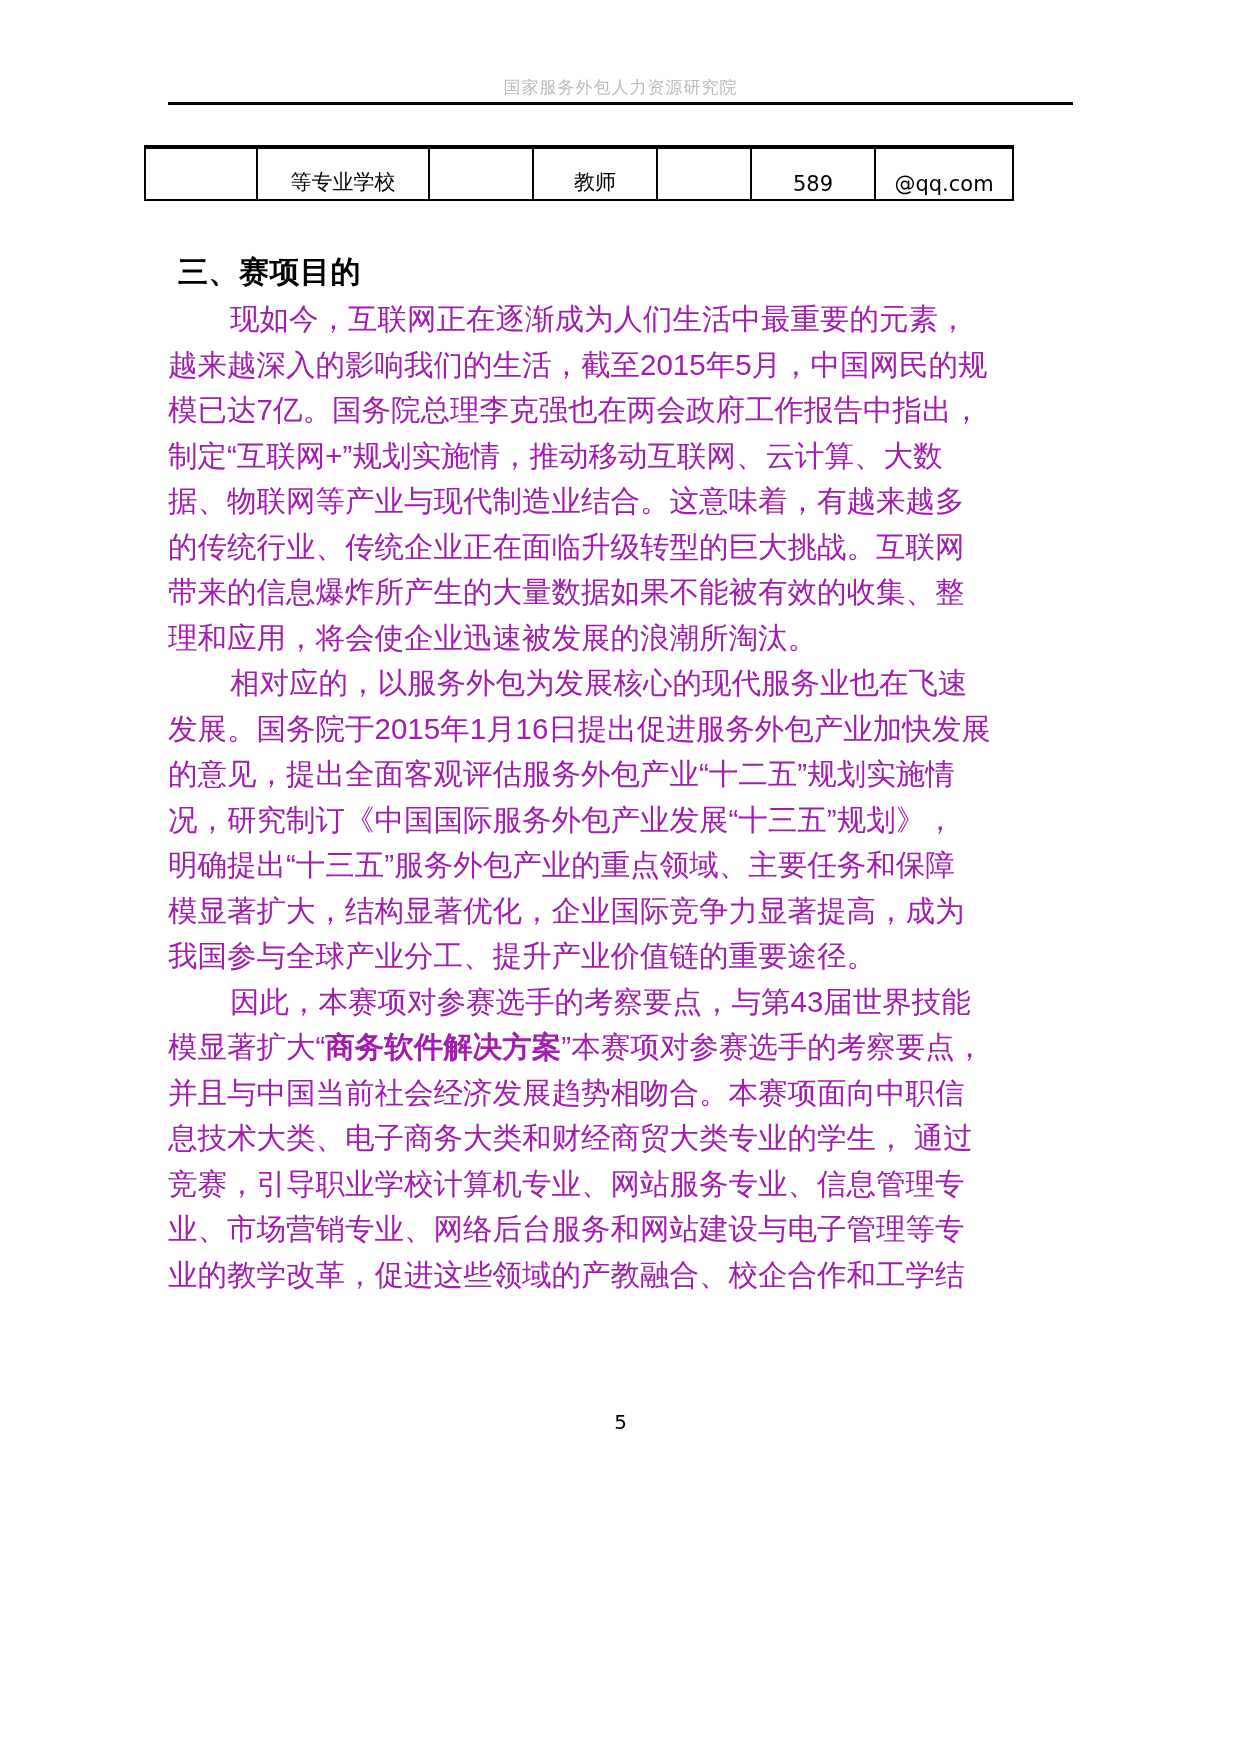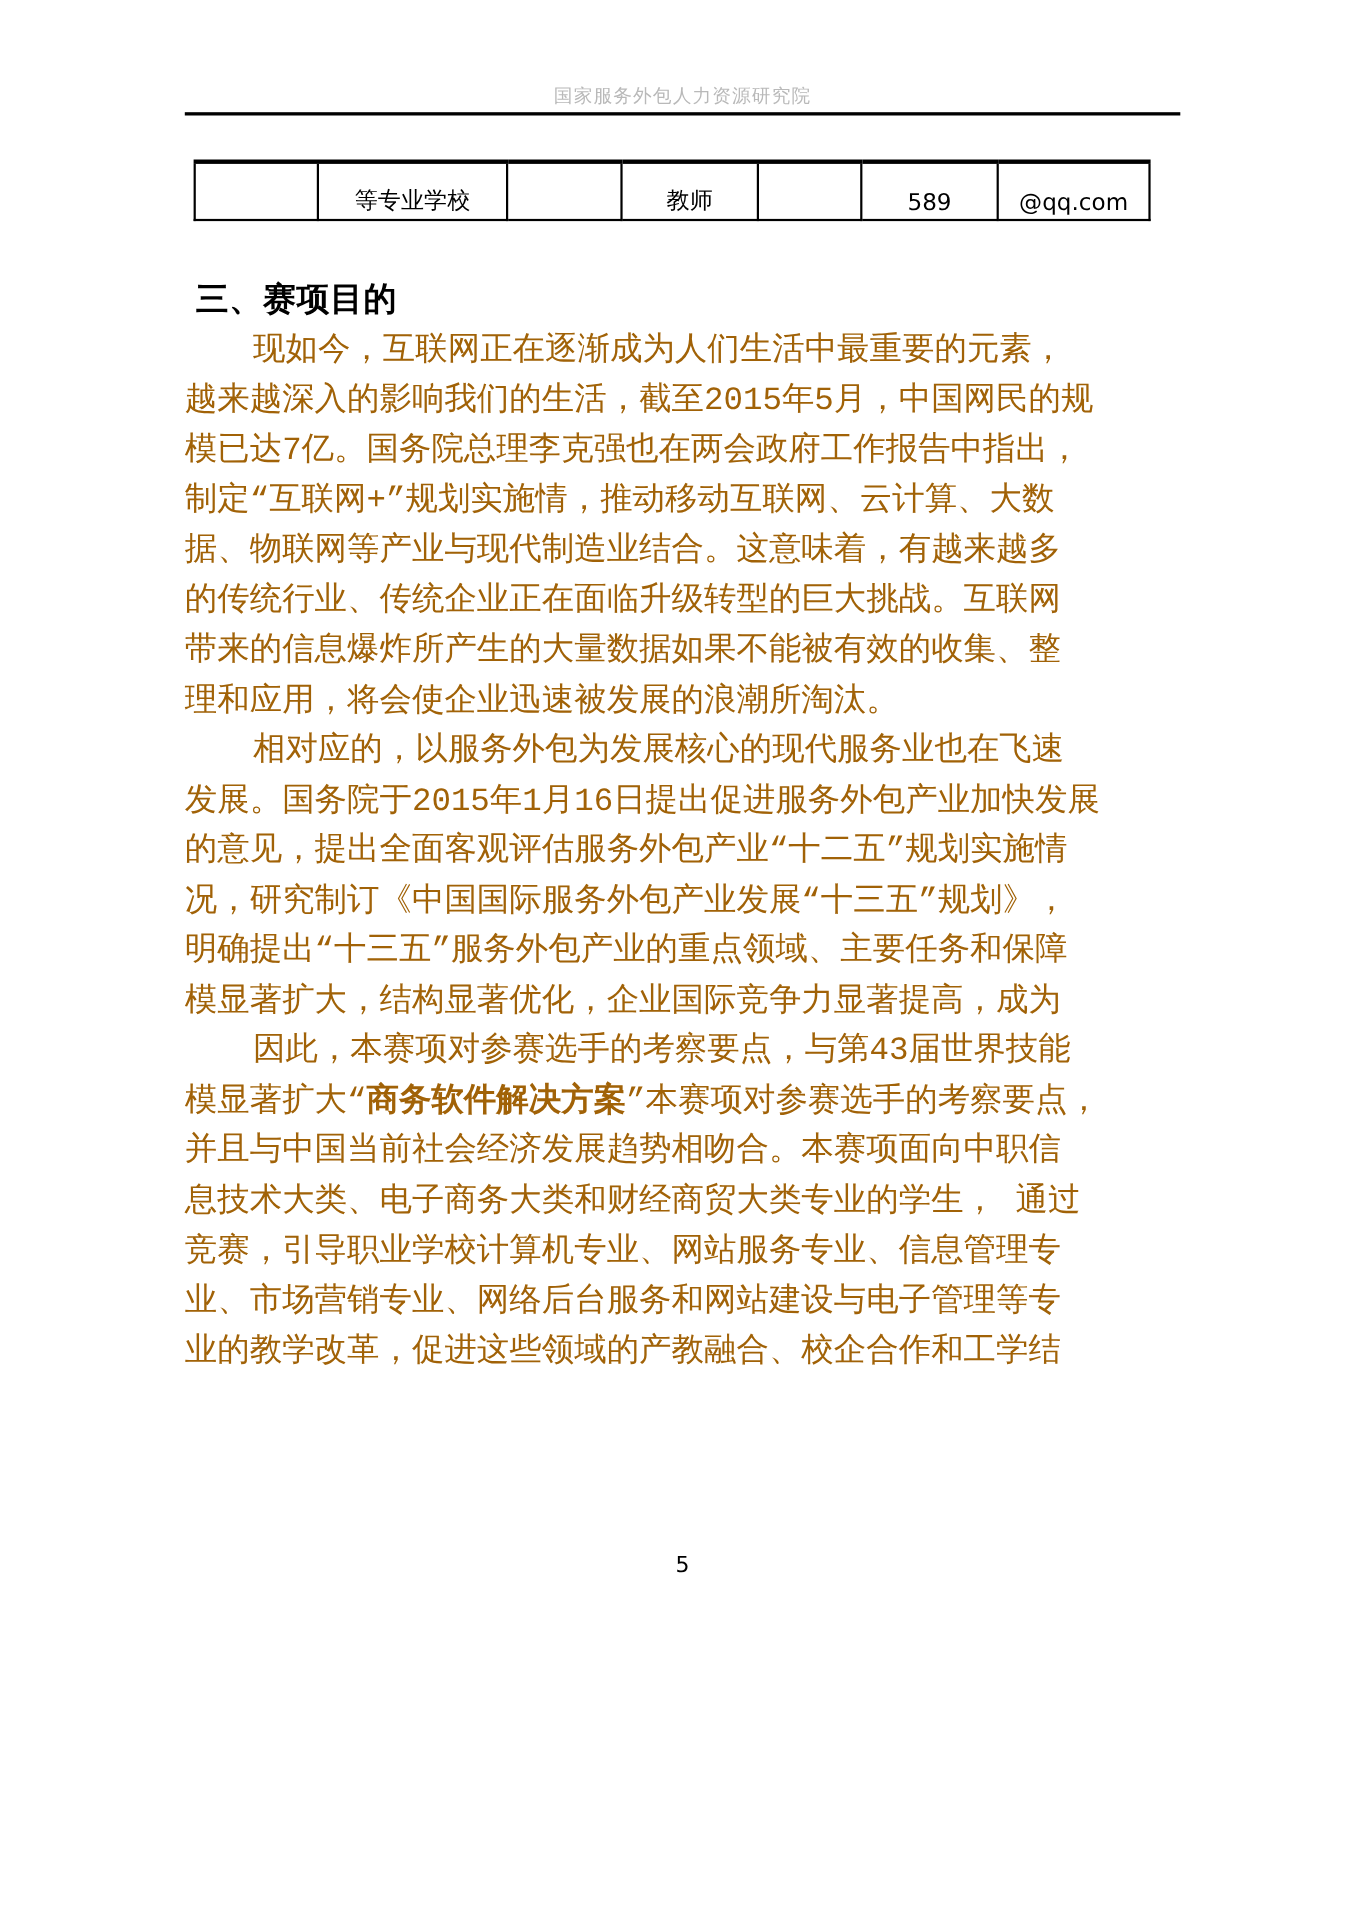--- a/index.html
+++ b/index.html
@@ -40,21 +40,21 @@
     left: 168px;
     top: 102px;
     width: 905px;
     height: 0;
     border-top: 3px solid #000000;
   }
 
   
   .table-wrap {
     position: absolute;
-    left: 176px;
+    left: 144px;
     top: 145px;
     width: 840px;
   }
   table.frag {
     border-collapse: collapse;
     width: 840px;
     table-layout: fixed;
   }
   table.frag td {
     border-left: 2px solid #000000;
@@ -95,23 +95,23 @@
   
   .body-block {
     position: absolute;
     left: 168px;
     top: 296px;
     width: 790px;
   }
   .para {
     font-size: 29.5px;
     line-height: 45.5px;
-    color: #a16207;
+    color: #a21caf;
     margin: 0;
-    font-family: Liberation Mono, monospace;
+    font-family: Liberation Sans, sans-serif;
   }
   .para .ln {
     display: block;
     white-space: nowrap;
   }
   .para .ln.indent {
     text-indent: 62px;
   }
   .para .ln.just {
     display: flex;
@@ -216,20 +216,21 @@
         </span>
       <span class="ln just">
           <span>况，研究制订《中国国际服务外包产业发展“十三五”规划》，</span>
         </span>
       <span class="ln just">
           <span>明确提出“十三五”服务外包产业的重点领域、主要任务和保障</span>
         </span>
       <span class="ln just">
           <span>模显著扩大，结构显著优化，企业国际竞争力显著提高，成为</span>
         </span>
+      <span class="ln">我国参与全球产业分工、提升产业价值链的重要途径。</span>
     </div>
 
     <div class="para">
       <span class="ln just indent">
           <span>因此，本赛项对参赛选手的考察要点，与第43届世界技能</span>
         </span>
       <span class="ln"><span>模显著扩大“</span><b class="inline-bold">商务软件解决方案</b><span>”本赛项对参赛选手的考察要点，</span></span>
       <span class="ln just">
           <span>并且与中国当前社会经济发展趋势相吻合。本赛项面向中职信</span>
         </span>

